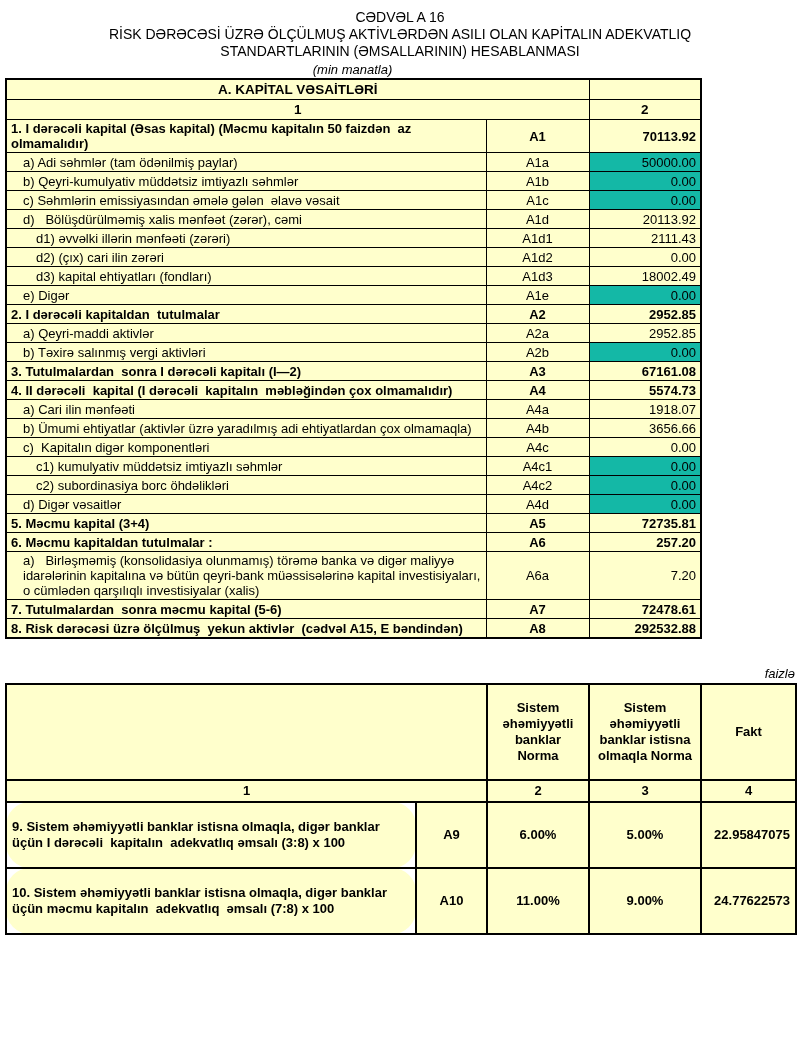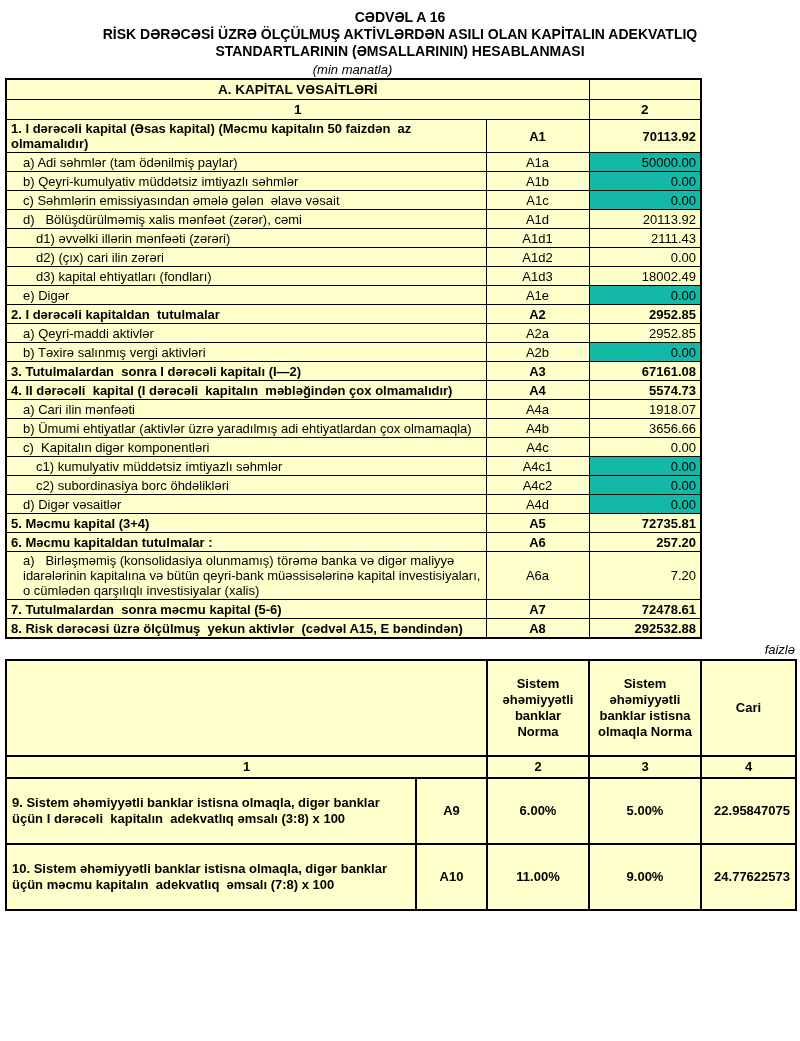--- a/index.html
+++ b/index.html
@@ -2,23 +2,23 @@
 <html><head>
 <meta charset="utf-8">
 <style>
   html,body{margin:0;padding:0;}
   body{
     width:800px;height:1041px;background:#ffffff;color:#000;
     font-family:"Liberation Sans","DejaVu Sans",sans-serif;
     -webkit-font-smoothing:antialiased;
   }
   .page{position:relative;width:800px;height:1041px;overflow:hidden;}
-  .title-block{padding-top:9px;text-align:center;font-weight:bold;font-size:14px;line-height:17px;}
+  .title-block{padding-top:9px;text-align:center;font-weight:normal;font-size:14px;line-height:17px;}
   .unit-note{width:695px;margin:3px 0 1px 5px;text-align:center;font-style:italic;font-size:13px;line-height:14px;}
-  .unit-note2{width:790px;margin:4px 0 2px 5px;text-align:right;font-style:italic;font-size:13px;line-height:14px;}
+  .unit-note2{width:790px;margin:28px 0 2px 5px;text-align:right;font-style:italic;font-size:13px;line-height:14px;}
 
   table{border-collapse:collapse;margin-left:5px;table-layout:fixed;}
 
   
   #t1{width:695px;border:2px solid #000;}
   #t1 td{
     border:1px solid #000;background:#FFFFCC;
     font-size:13px;line-height:15px;padding:1px 4px;height:16px;
     vertical-align:middle;overflow:hidden;
   }
@@ -34,21 +34,21 @@
   
   #t2{width:790px;border:2px solid #000;padding-left:20px;}
   #t2 td{
     border:2px solid #000;background:#FFFFCC;
     font-size:13px;line-height:16px;padding:2px 5px;font-weight:bold;
     vertical-align:middle;text-align:center;overflow:hidden;
   }
   #t2 tr.hdrrow td{height:90px;}
   #t2 tr.numrow td{height:16px;}
   #t2 tr.datarow td{height:60px;}
-  #t2 .lbl{text-align:left;white-space:pre-wrap;}
+  #t2 .lbl{text-align:left;white-space:pre-wrap;border-radius:24px;}
   #t2 .val{text-align:right;}
 </style>
 </head>
 <body>
 
 <div class="page">
 
   <div class="title-block">
     <div>CƏDVƏL A 16</div>
     <div>RİSK DƏRƏCƏSİ ÜZRƏ ÖLÇÜLMUŞ AKTİVLƏRDƏN ASILI OLAN KAPİTALIN ADEKVATLIQ</div>
@@ -234,21 +234,21 @@
         <col style="width:71px">
         <col style="width:102px">
         <col style="width:112px">
         <col style="width:95px">
     </colgroup>
     <tbody>
       <tr class="hdrrow">
         <td colspan="2"></td>
         <td>Sistem əhəmiyyətli banklar Norma</td>
         <td>Sistem əhəmiyyətli banklar istisna olmaqla Norma</td>
-        <td>Cari</td>
+        <td>Fakt</td>
       </tr>
       <tr class="numrow">
         <td colspan="2">1</td>
         <td>2</td>
         <td>3</td>
         <td>4</td>
       </tr>
 
         <tr class="datarow">
           <td class="lbl">9. Sistem əhəmiyyətli banklar istisna olmaqla, digər banklar üçün I dərəcəli  kapitalın  adekvatlıq əmsalı (3:8) x 100</td>

